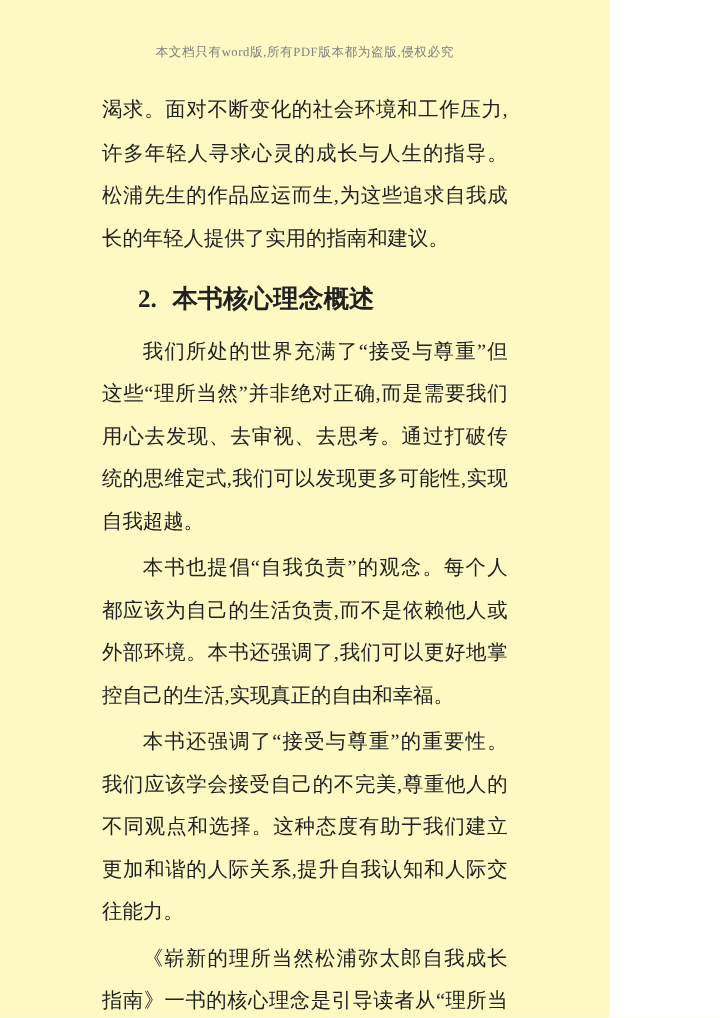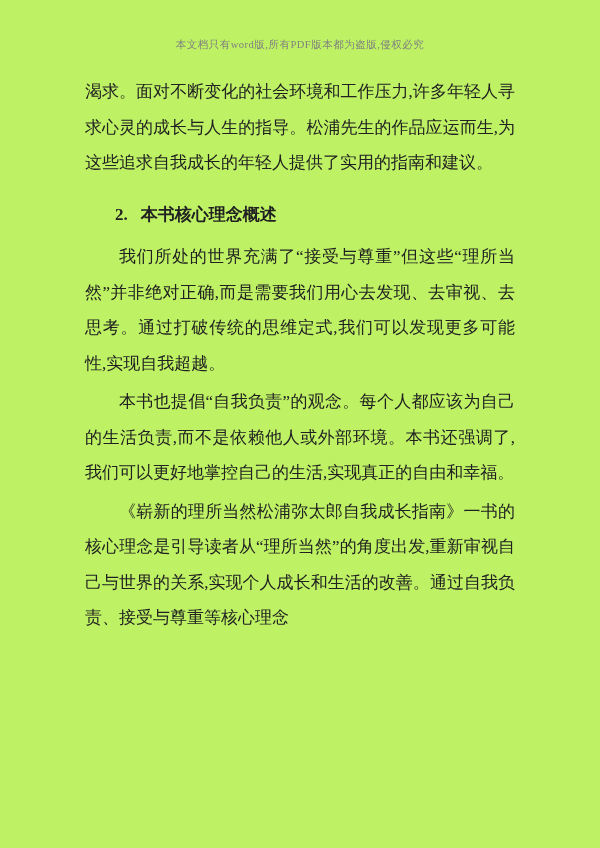--- a/index.html
+++ b/index.html
@@ -8,23 +8,23 @@
   }
   body {
     width: 600px;
     height: 848px;
     background: #ffffff;
     overflow: hidden;
     font-family: "Liberation Serif", "DejaVu Serif", serif;
   }
   .page {
     position: relative;
-    width: 600px;
+    width: 508px;
     height: 848px;
-    background: #bef264;
+    background: #fef9c3;
     box-sizing: border-box;
   }
   .doc-header {
     padding-top: 38px;
     text-align: center;
     font-size: 10.5px;
     line-height: 13px;
     color: #7f7f7f;
     letter-spacing: 0.5px;
   }
@@ -37,21 +37,21 @@
     font-size: 17px;
     line-height: 35.5px;
     text-align: justify;
     text-justify: inter-ideograph;
   }
   .doc-body p.indent {
     text-indent: 2em;
   }
   .section-heading {
     margin: 16px 0 7px 30px;
-    font-size: 17px;
+    font-size: 21px;
     line-height: 35.5px;
     font-weight: bold;
     color: #212121;
   }
   .section-heading .num {
     margin-right: 13px;
   }
 </style>
 </head>
 <body>
@@ -66,18 +66,19 @@
 
     <div class="section-heading">
       <span class="num">2.</span><span>本书核心理念概述</span>
     </div>
 
 
     <p class="indent">我们所处的世界充满了“接受与尊重”但这些“理所当然”并非绝对正确,而是需要我们用心去发现、去审视、去思考。通过打破传统的思维定式,我们可以发现更多可能性,实现自我超越。</p>
 
     <p class="indent">本书也提倡“自我负责”的观念。每个人都应该为自己的生活负责,而不是依赖他人或外部环境。本书还强调了,我们可以更好地掌控自己的生活,实现真正的自由和幸福。</p>
 
+    <p class="indent">本书还强调了“接受与尊重”的重要性。我们应该学会接受自己的不完美,尊重他人的不同观点和选择。这种态度有助于我们建立更加和谐的人际关系,提升自我认知和人际交往能力。</p>
 
     <p class="indent">《崭新的理所当然松浦弥太郎自我成长指南》一书的核心理念是引导读者从“理所当然”的角度出发,重新审视自己与世界的关系,实现个人成长和生活的改善。通过自我负责、接受与尊重等核心理念</p>
 
   </div>
 
 </div>
 
 </body></html>

